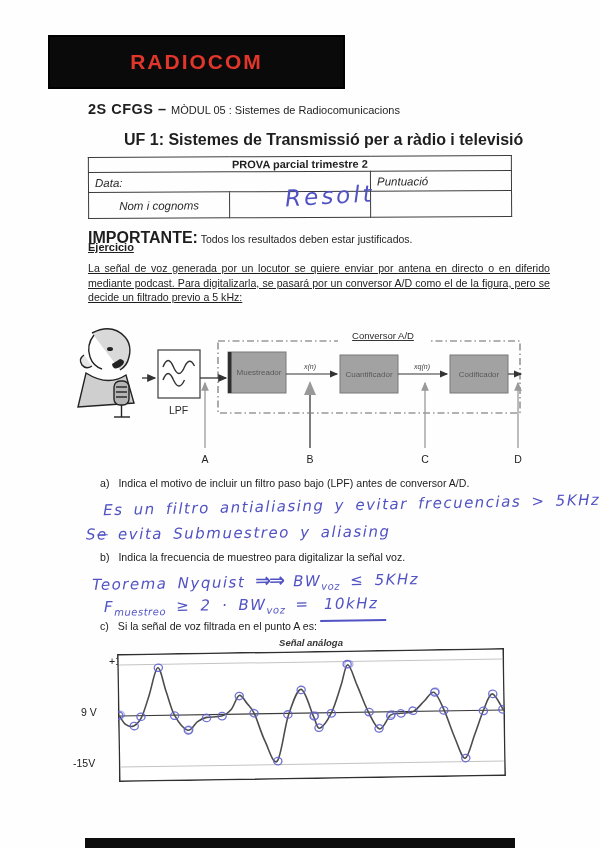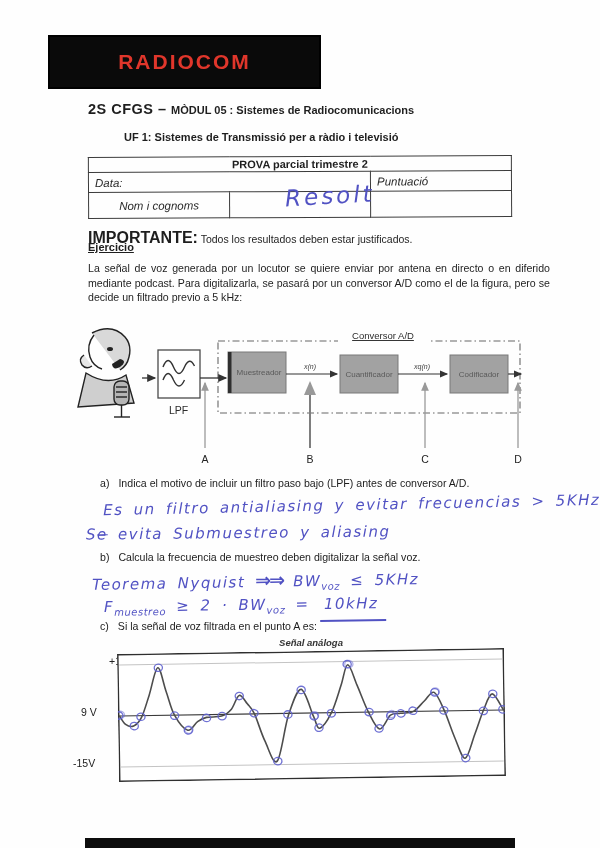--- a/index.html
+++ b/index.html
@@ -1,26 +1,26 @@
 <!DOCTYPE html>
 <html><head>
 <meta charset="utf-8">
 <style>
   html,body{margin:0;padding:0;background:#888;}
   .page{position:relative;width:600px;height:848px;background:#fefefe;overflow:hidden;
         font-family:"Liberation Sans",sans-serif;color:#1e1e1e;}
   
-  .logo-bar{position:absolute;left:48px;top:35px;width:273px;height:54px;background:#0a0a0a;
+  .logo-bar{position:absolute;left:48px;top:35px;width:297px;height:54px;background:#0a0a0a;
             display:flex;align-items:center;justify-content:center;border:2px solid #000;box-sizing:border-box;}
   .logo-text{font-size:21px;font-weight:bold;letter-spacing:2px;}
   
   .course-title{position:absolute;left:88px;top:100px;white-space:nowrap;}
   .course-code{font-size:14.5px;font-weight:bold;letter-spacing:.5px;}
-  .module-name{font-size:11px;font-weight:bold;}
-  .uf-title{position:absolute;left:88px;top:131px;font-size:11px;font-weight:bold;padding-left:36px;}
+  .module-name{font-size:11px;font-weight:normal;}
+  .uf-title{position:absolute;left:88px;top:131px;font-size:16px;font-weight:bold;padding-left:36px;}
   
   .info-table{position:absolute;left:88px;top:156px;width:424px;border-collapse:collapse;table-layout:fixed;
               transform:rotate(-.3deg);}
   .info-table td{border:1.2px solid #3c3c3c;padding:1px 6px;box-sizing:border-box;}
   .t-head{font-size:11px;font-weight:bold;text-align:center;height:15px;}
   .t-label{font-size:11.5px;font-style:italic;color:#2a2a2a;}
   .r-date td{height:20px;}
   .r-name td{height:26px;text-align:center;}
   .name-cell{position:relative;overflow:visible;}
   
@@ -32,21 +32,21 @@
   .hw-b1{left:92px;top:569px;transform:rotate(-1deg);}
   .hw-b2{left:104px;top:596px;transform:rotate(-.8deg);}
   .hw-sub{font-size:10px;vertical-align:-4px;letter-spacing:.5px;}
   .hw-arrow{font-size:19px;font-weight:bold;margin:0 10px;letter-spacing:-2px;}
   .hw-strike{text-decoration:line-through;}
   .hw-underlined{border-bottom:2.2px solid currentColor;padding:0 8px 7px 4px;}
   
   .notice{position:absolute;left:88px;top:218px;font-size:10.5px;}
   .notice b{font-size:16px;}
   .ex-heading{position:absolute;left:88px;top:241px;font-size:11px;font-weight:bold;text-decoration:underline;}
-  .statement{position:absolute;left:88px;top:261px;width:462px;font-size:10.6px;line-height:1.38;text-align:justify;margin:0;}
+  .statement{position:absolute;left:88px;top:261px;width:462px;font-size:10.6px;line-height:1.38;text-align:justify;margin:0;text-decoration:underline;}
   
   .diagram{position:absolute;left:70px;top:325px;width:465px;height:142px;}
   .diagram svg{display:block;width:465px;height:142px;}
   .diagram text{font-family:"Liberation Sans",sans-serif;}
   
   .q{position:absolute;display:flex;gap:9px;font-size:10.6px;color:#1c1c1c;white-space:nowrap;}
   .q-a{left:100px;top:477px;}
   .q-b{left:100px;top:551px;}
   .q-c{left:100px;top:620px;}
   
@@ -177,21 +177,21 @@
   </div>
 
   <div class="hw hw-line hw-a1" style="color: rgb(81, 82, 195);">Es un filtro antialiasing y evitar frecuencias &gt; 5KHz</div>
   <div class="hw hw-line hw-a2" style="color: rgb(81, 82, 195);">
     <span>S</span><span class="hw-strike">e</span>
     <span>evita Submuestreo y aliasing</span>
   </div>
 
   <div class="q q-b">
     <span>b)</span>
-    <span>Calcula la frecuencia de muestreo deben digitalizar la señal voz.</span>
+    <span>Indica la frecuencia de muestreo para digitalizar la señal voz.</span>
   </div>
 
   <div class="hw hw-line hw-b1" style="color: rgb(81, 82, 195);">
     <span>Teorema Nyquist</span><span class="hw-arrow"><span>⇒</span><span>⇒</span></span><span>BW</span><span class="hw-sub">voz</span>
     <span>≤ 5KHz</span>
   </div>
   <div class="hw hw-line hw-b2" style="color: rgb(81, 82, 195);">
     <span>F</span><span class="hw-sub">muestreo</span>
     <span>≥ 2 · BW</span><span class="hw-sub">voz</span>
     <span>=</span>

